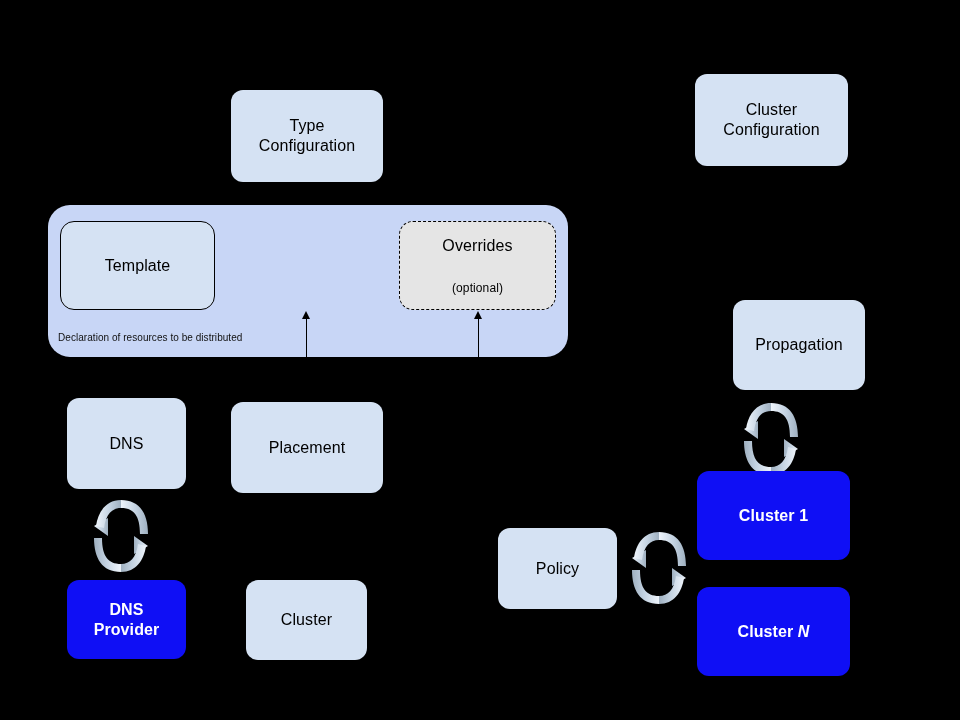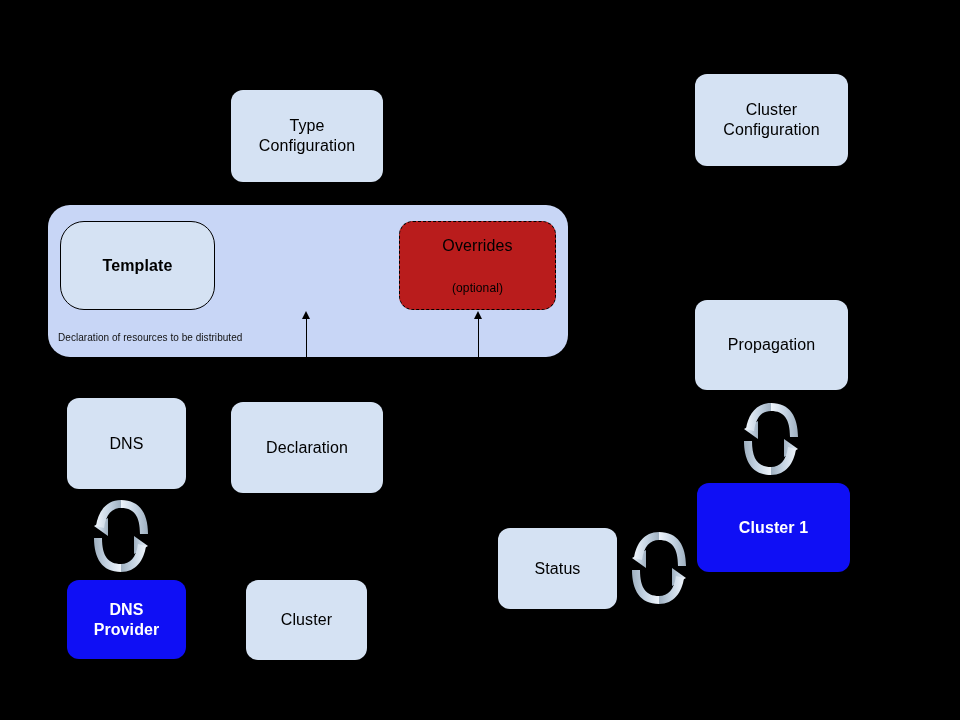--- a/index.html
+++ b/index.html
@@ -27,27 +27,26 @@
     border-radius: 12px;
     background: #d5e2f3;
     color: #000000;
     font-size: 16px;
     line-height: 1.25;
     white-space: pre-line;
     letter-spacing: 0.1px;
   }
   .node.stroked {
     border: 1px solid #000000;
-    border-radius: 24px;
-    font-weight: bold;
+    border-radius: 14px;
   }
   .node.dashdot {
     border: 1px dashed #000000;
     border-radius: 14px;
-    background: #b91c1c;
+    background: #e5e5e5;
     gap: 25px;
   }
   .node.blue {
     background: #0f0ff5;
     color: #ffffff;
     font-weight: bold;
   }
   .node .ital { font-style: italic; }
 
   .node .lines {
@@ -145,21 +144,21 @@
   <div class="arrowhead-up" style="left:302px; top:311px;"></div>
 
   <div class="vline" style="left:478px; top:318px; height:39px;"></div>
   <div class="arrowhead-up" style="left:474px; top:311px;"></div>
 
   <div class="node" style="left:67px; top:398px; width:119px; height:91px;">
     <span class="lines">DNS</span>
   </div>
 
   <div class="node" style="left:231px; top:402px; width:152px; height:91px;">
-    <span class="lines">Declaration</span>
+    <span class="lines">Placement</span>
   </div>
 
   <svg class="sync-icon" style="left:88px; top:496px;" width="66" height="80" viewBox="0 0 66 80">
     <defs>
       <linearGradient id="gradA" x1="0" y1="0" x2="1" y2="0">
         <stop offset="0%" stop-color="#eef4fb"></stop>
         <stop offset="55%" stop-color="#c3d2e1"></stop>
         <stop offset="100%" stop-color="#9fb0c0"></stop>
       </linearGradient>
       <linearGradient id="gradB" x1="1" y1="0" x2="0" y2="0">
@@ -180,40 +179,43 @@
 
   <div class="node blue" style="left:67px; top:580px; width:119px; height:79px;">
     <span class="lines">DNS
 Provider</span>
   </div>
 
   <div class="node" style="left:246px; top:580px; width:121px; height:80px;">
     <span class="lines">Cluster</span>
   </div>
 
-  <div class="node" style="left:695px; top:300px; width:153px; height:90px;">
+  <div class="node" style="left:733px; top:300px; width:132px; height:90px;">
     <span class="lines">Propagation</span>
   </div>
 
   <svg class="sync-icon" style="left:738px; top:399px;" width="66" height="80" viewBox="0 0 66 80">
     <path d="M33 4 C 52 4 60 18 60 38 L 52 38 C 52 20 46 12 33 12 Z" fill="url(#gradA)"></path>
     <path d="M20 22 L 6 30 L 20 40 Z" fill="url(#gradA)"></path>
     <path d="M33 4 C 18 4 10 16 8 30 L 16 32 C 18 18 24 12 33 12 Z" fill="url(#gradA)"></path>
     <path d="M33 76 C 14 76 6 62 6 42 L 14 42 C 14 60 20 68 33 68 Z" fill="url(#gradB)"></path>
     <path d="M46 58 L 60 50 L 46 40 Z" fill="url(#gradB)"></path>
     <path d="M33 76 C 48 76 56 64 58 50 L 50 48 C 48 62 42 68 33 68 Z" fill="url(#gradB)"></path>
   </svg>
 
-  <div class="node blue" style="left:697px; top:483px; width:153px; height:89px;">
+  <div class="node blue" style="left:697px; top:471px; width:153px; height:89px;">
     <span><span>Cluster </span><span>1</span></span>
   </div>
 
+  <div class="node blue" style="left:697px; top:587px; width:153px; height:89px;">
+    <span><span>Cluster </span><span class="ital">N</span></span>
+  </div>
 
   <div class="node" style="left:498px; top:528px; width:119px; height:81px;">
-    <span class="lines">Status</span>
+    <span class="lines">Policy</span>
   </div>
 
   <svg class="sync-icon" style="left:626px; top:528px;" width="66" height="80" viewBox="0 0 66 80">
     <path d="M33 4 C 52 4 60 18 60 38 L 52 38 C 52 20 46 12 33 12 Z" fill="url(#gradA)"></path>
     <path d="M20 22 L 6 30 L 20 40 Z" fill="url(#gradA)"></path>
     <path d="M33 4 C 18 4 10 16 8 30 L 16 32 C 18 18 24 12 33 12 Z" fill="url(#gradA)"></path>
     <path d="M33 76 C 14 76 6 62 6 42 L 14 42 C 14 60 20 68 33 68 Z" fill="url(#gradB)"></path>
     <path d="M46 58 L 60 50 L 46 40 Z" fill="url(#gradB)"></path>
     <path d="M33 76 C 48 76 56 64 58 50 L 50 48 C 48 62 42 68 33 68 Z" fill="url(#gradB)"></path>
   </svg>

